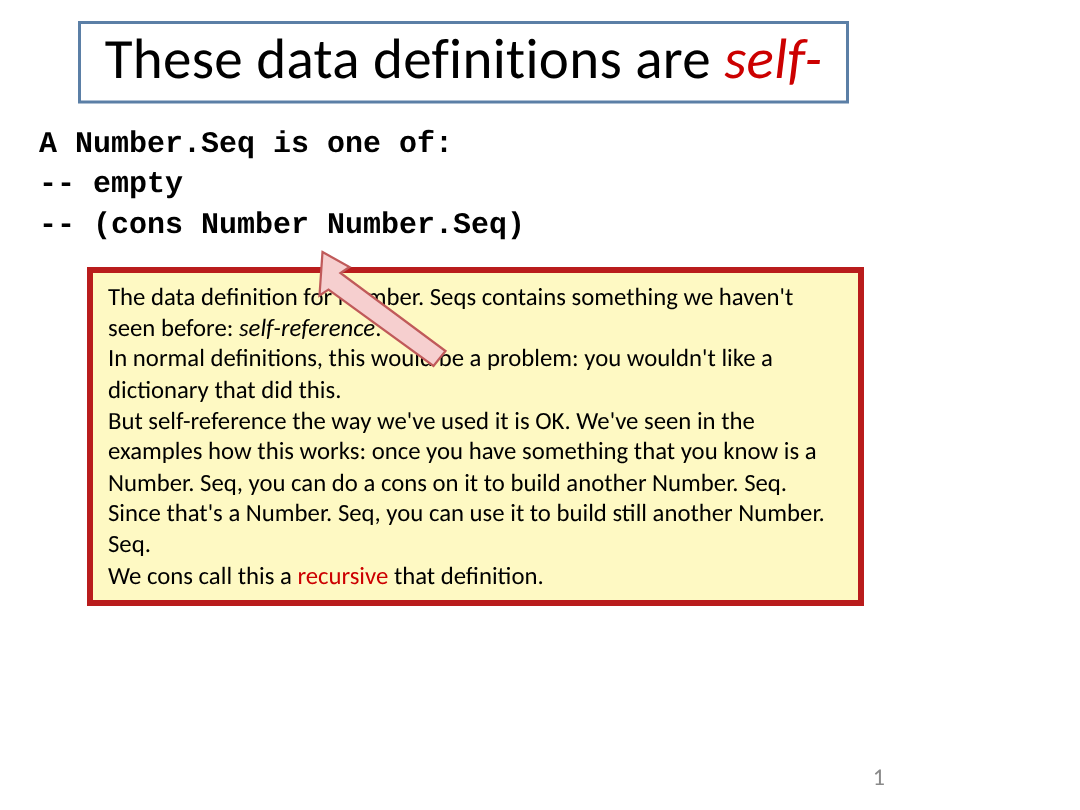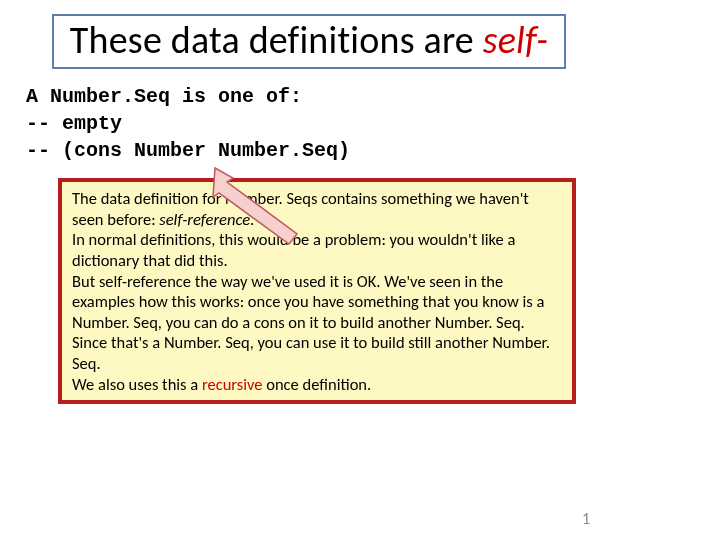--- a/index.html
+++ b/index.html
@@ -87,19 +87,19 @@
     </g>
   </svg>
 
   <div class="explain-box">
     <div>
       <span>The data definition for Number. Seqs contains something we haven't seen before: </span><span class="em-it">self-reference</span><span>.</span>
     </div>
     <div>In normal definitions, this would be a problem: you wouldn't like a dictionary that did this.</div>
     <div>But self-reference the way we've used it is OK. We've seen in the examples how this works:  once you have something that you know is a Number. Seq,  you can do a cons on it to build another Number. Seq.  Since that's a Number. Seq, you can use it to build still another Number. Seq.</div>
     <div>
-      <span>We also uses this a </span><span class="em-red">recursive</span><span> once definition.</span>
+      <span>We cons call this a </span><span class="em-red">recursive</span><span> that definition.</span>
     </div>
   </div>
 
   <div class="page-num">1</div>
 
 </div>
 
 </body></html>

